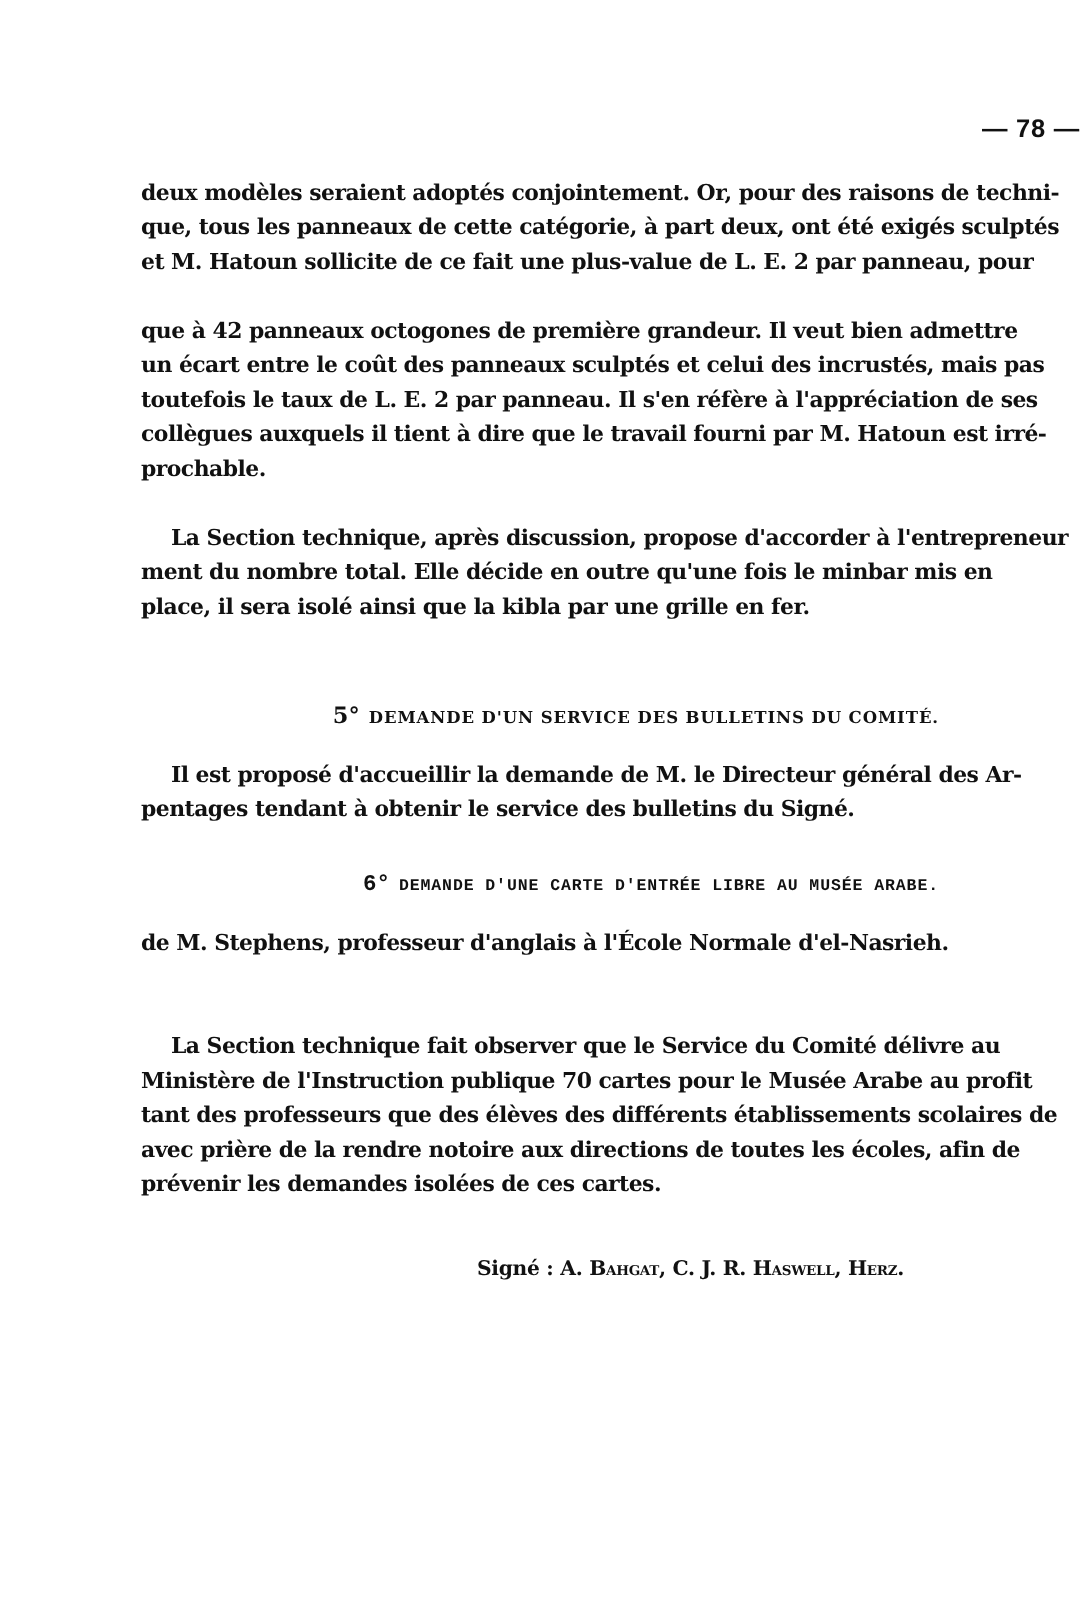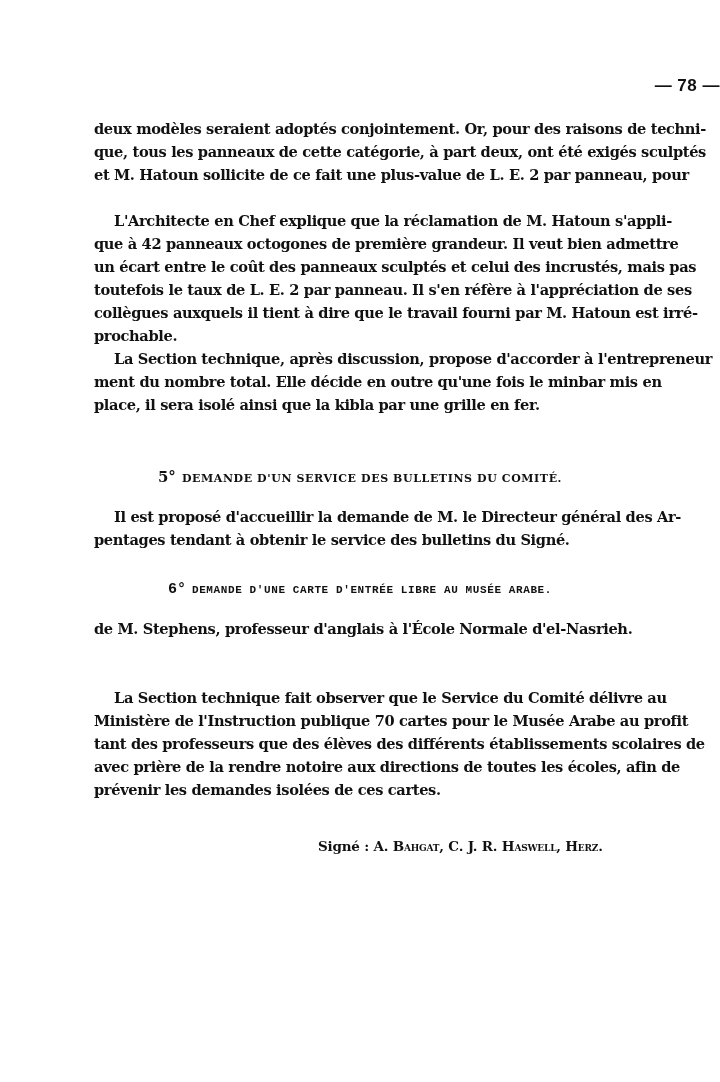--- a/index.html
+++ b/index.html
@@ -5,40 +5,39 @@
   html, body { margin: 0; padding: 0; background: #ffffff; }
   body { width: 720px; height: 1082px; position: relative; overflow: hidden;
          font-family: "DejaVu Serif", "Liberation Serif", serif; color: #111; }
   .page-number { position: absolute; top: 76px; left: 0; width: 720px; text-align: right;
                  font-family: "Liberation Sans", sans-serif; font-weight: bold; font-size: 17px; letter-spacing: 0.5px; }
   .body-text { position: absolute; left: 94px; width: 532px; }
   .line { display: block; height: 23px; line-height: 23px; font-size: 14.6px; font-weight: bold;
           white-space: nowrap; text-align: justify; text-align-last: justify; letter-spacing: -0.35px; }
   .line.last { text-align-last: left; }
   .line.indent { padding-left: 20px; }
-  .heading { display: block; text-align: center; font-weight: bold; font-size: 11px; letter-spacing: 0.6px;
+  .heading { display: block; text-align: right; font-weight: bold; font-size: 11px; letter-spacing: 0.6px;
              height: 23px; line-height: 23px; text-transform: uppercase; }
   .heading .num { font-size: 15px; letter-spacing: 0; text-transform: none; margin-right: 6px; }
   .signature { position: absolute; top: 838px; left: 318px; font-weight: bold; font-size: 13.5px;
                letter-spacing: -0.2px; white-space: nowrap; }
   .sc { font-variant: small-caps; }
 </style>
 </head>
 <body>
 
 <div class="page-number">— 78 —</div>
 
 <div class="body-text" style="top:117px;">
   <span class="line">deux modèles seraient adoptés conjointement. Or, pour des raisons de techni-</span>
   <span class="line">que, tous les panneaux de cette catégorie, à part deux, ont été exigés sculptés</span>
   <span class="line">et M. Hatoun sollicite de ce fait une plus-value de L. E. 2 par panneau, pour</span>
 </div>
 
 <div class="body-text" style="top:209px;">
-  <span class="line indent">L'Architecte en Chef explique que la réclamation de M. Hatoun s'appli-</span>
   <span class="line">que à 42 panneaux octogones de première grandeur. Il veut bien admettre</span>
   <span class="line">un écart entre le coût des panneaux sculptés et celui des incrustés, mais pas</span>
   <span class="line">toutefois le taux de L. E. 2 par panneau. Il s'en réfère à l'appréciation de ses</span>
   <span class="line">collègues auxquels il tient à dire que le travail fourni par M. Hatoun est irré-</span>
   <span class="line last">prochable.</span>
 </div>
 
 <div class="body-text" style="top:347px;">
   <span class="line indent">La Section technique, après discussion, propose d'accorder à l'entrepreneur</span>
   <span class="line">ment du nombre total. Elle décide en outre qu'une fois le minbar mis en</span>

